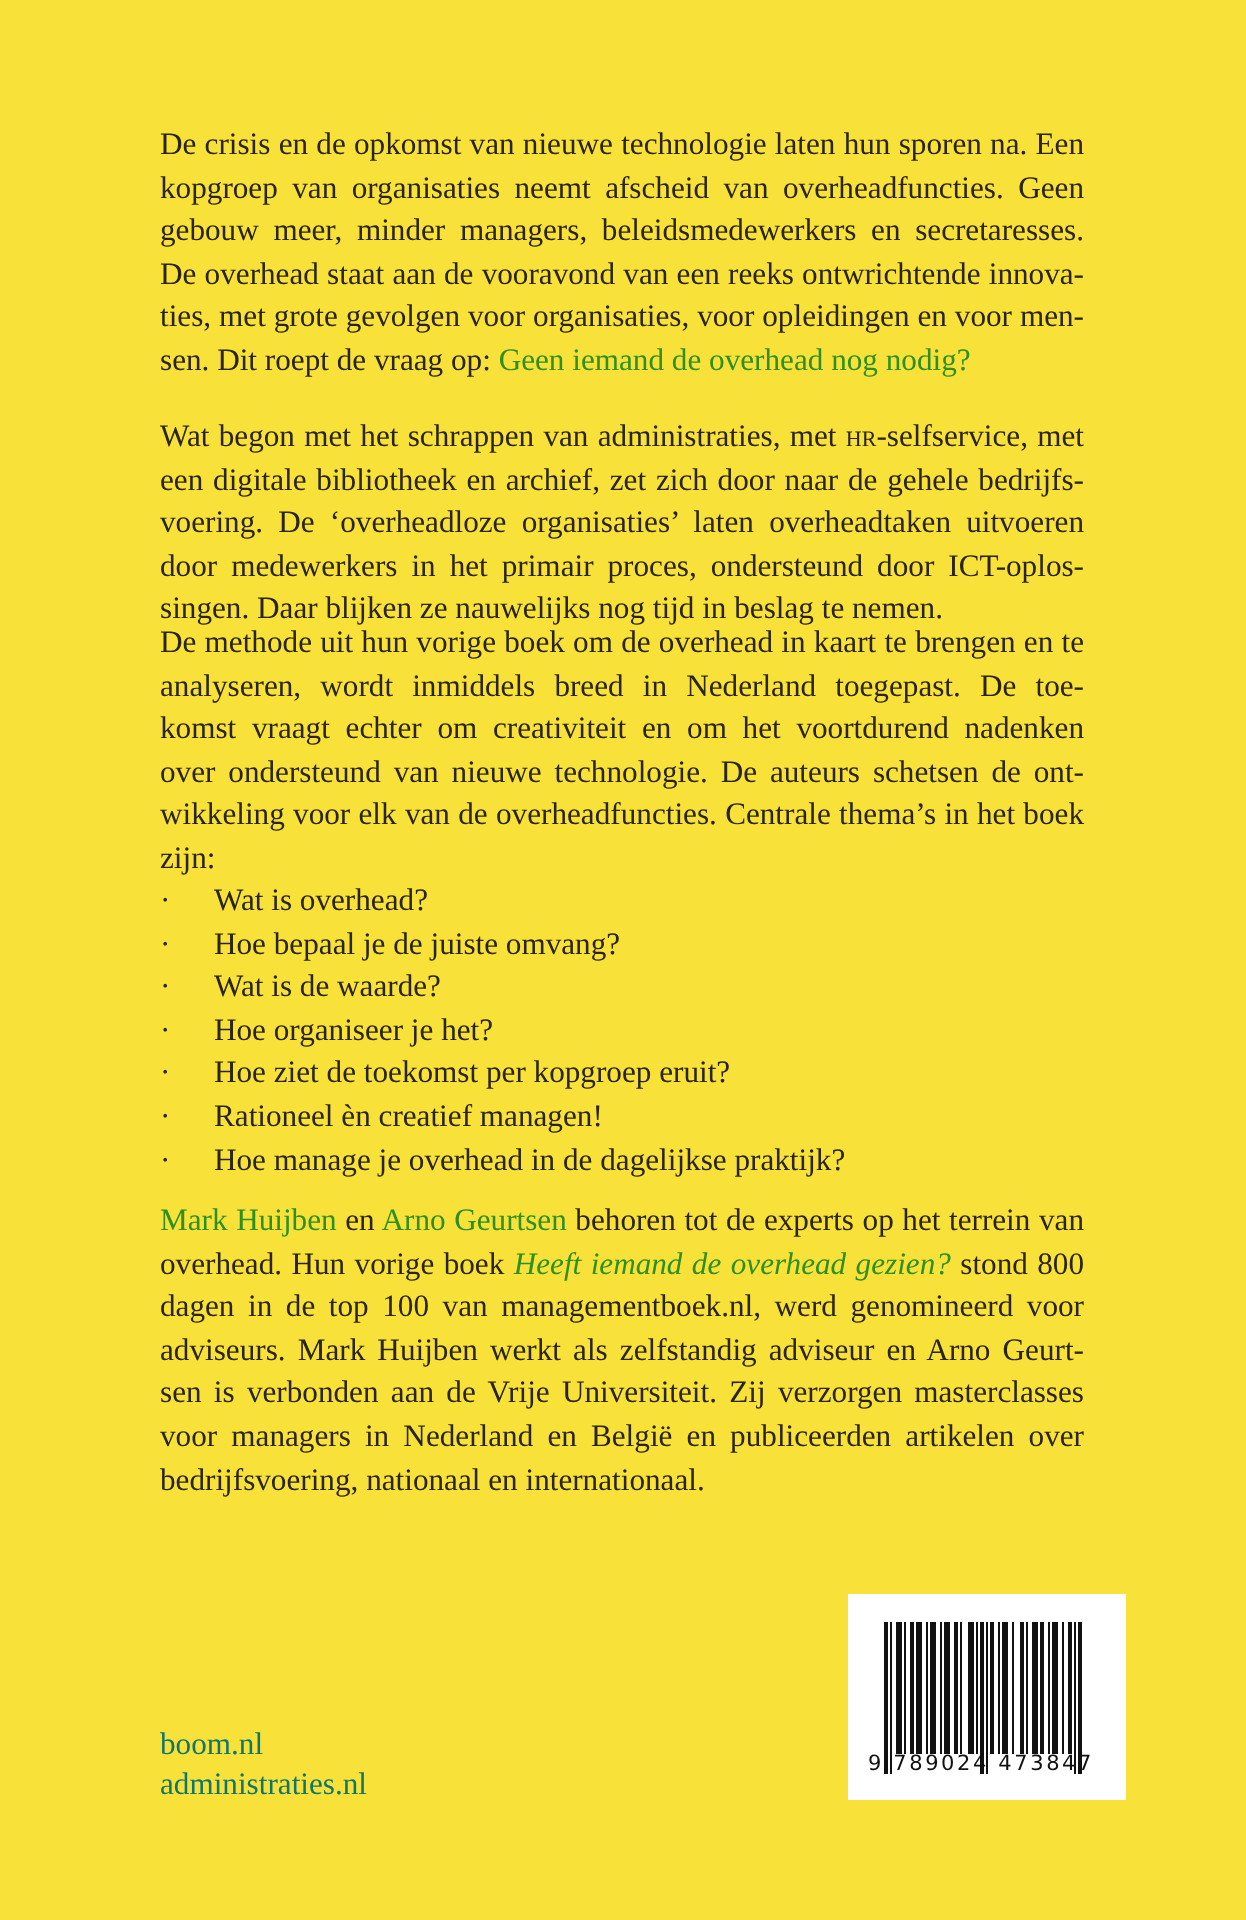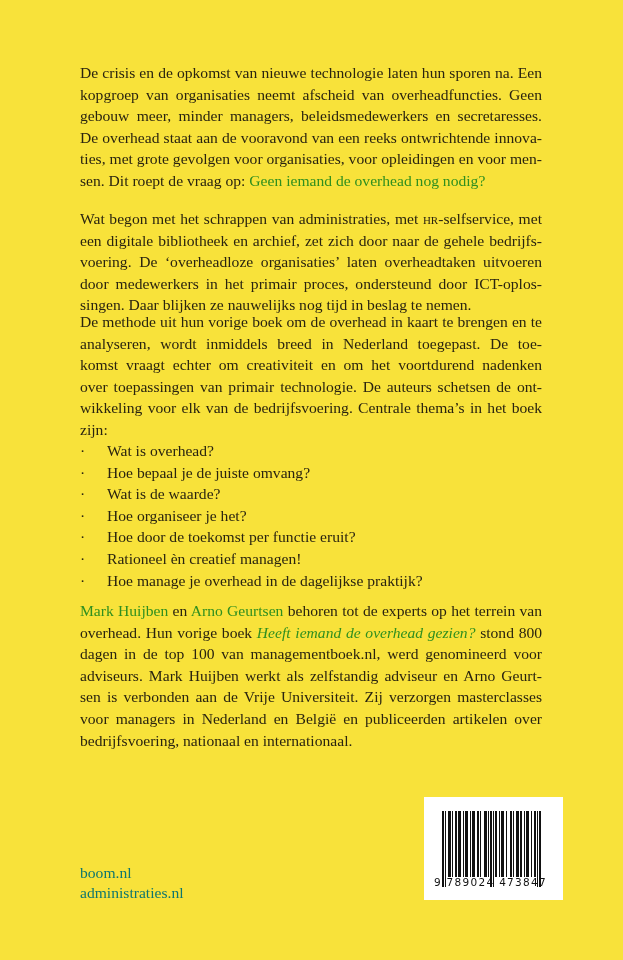--- a/index.html
+++ b/index.html
@@ -140,31 +140,31 @@
   <span class="line-justify">een digitale bibliotheek en archief, zet zich door naar de gehele bedrijfs-</span>
   <span class="line-justify">voering. De ‘overheadloze organisaties’ laten overheadtaken uitvoeren</span>
   <span class="line-justify">door medewerkers in het primair proces, ondersteund door ICT-oplos-</span>
   <span class="line-left">singen. Daar blijken ze nauwelijks nog tijd in beslag te nemen.</span>
 </div>
 
 <div class="text-block" id="para3">
   <span class="line-justify">De methode uit hun vorige boek om de overhead in kaart te brengen en te</span>
   <span class="line-justify">analyseren, wordt inmiddels breed in Nederland toegepast. De toe-</span>
   <span class="line-justify">komst vraagt echter om creativiteit en om het voortdurend nadenken</span>
-  <span class="line-justify">over toepassingen van primair technologie. De auteurs schetsen de ont-</span>
-  <span class="line-justify">wikkeling voor elk van de bedrijfsvoering. Centrale thema’s in het boek</span>
+  <span class="line-justify">over ondersteund van nieuwe technologie. De auteurs schetsen de ont-</span>
+  <span class="line-justify">wikkeling voor elk van de overheadfuncties. Centrale thema’s in het boek</span>
   <span class="line-left">zijn:</span>
 </div>
 
 <ul id="theme-list">
   <li><span class="bullet">·</span><span>Wat is overhead?</span></li>
   <li><span class="bullet">·</span><span>Hoe bepaal je de juiste omvang?</span></li>
   <li><span class="bullet">·</span><span>Wat is de waarde?</span></li>
   <li><span class="bullet">·</span><span>Hoe organiseer je het?</span></li>
-  <li><span class="bullet">·</span><span>Hoe door de toekomst per functie eruit?</span></li>
+  <li><span class="bullet">·</span><span>Hoe ziet de toekomst per kopgroep eruit?</span></li>
   <li><span class="bullet">·</span><span>Rationeel èn creatief managen!</span></li>
   <li><span class="bullet">·</span><span>Hoe manage je overhead in de dagelijkse praktijk?</span></li>
 </ul>
 
 <div class="text-block" id="para4">
   <span class="line-justify"><span class="green">Mark Huijben</span><span> en </span><span class="green">Arno Geurtsen</span><span> behoren tot de experts op het terrein van</span></span>
   <span class="line-justify"><span>overhead. Hun vorige boek </span><span class="green italic">Heeft iemand de overhead gezien?</span><span> stond 800</span></span>
   <span class="line-justify">dagen in de top 100 van managementboek.nl, werd genomineerd voor</span>
   <span class="line-justify">adviseurs. Mark Huijben werkt als zelfstandig adviseur en Arno Geurt-</span>
   <span class="line-justify">sen is verbonden aan de Vrije Universiteit. Zij verzorgen masterclasses</span>

